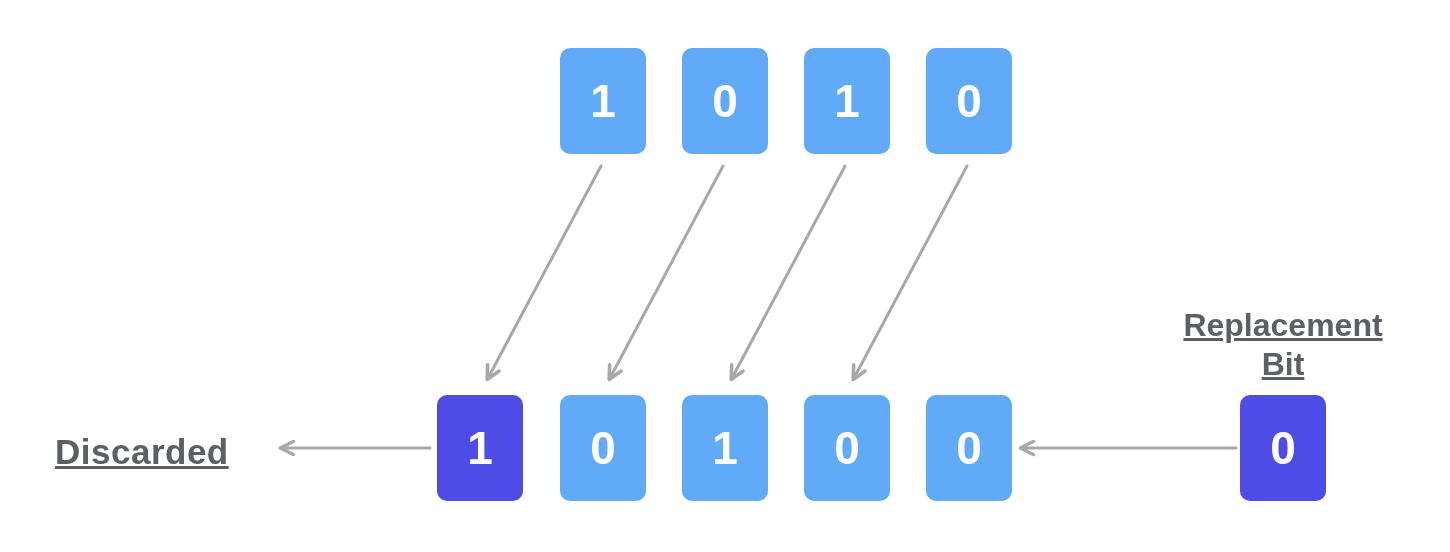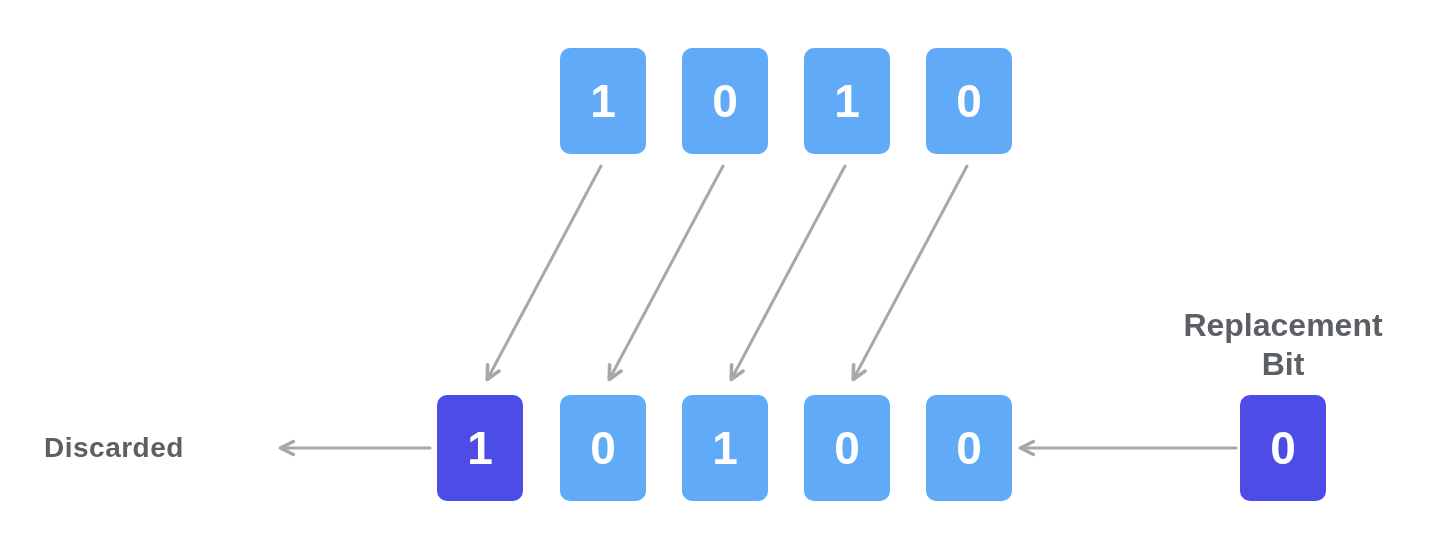--- a/index.html
+++ b/index.html
@@ -47,25 +47,26 @@
   .b0 { left: 560px; top: 395px; }
   .b1 { left: 682px; top: 395px; }
   .b2 { left: 804px; top: 395px; }
   .b3 { left: 926px; top: 395px; }
   .b-repl { left: 1240px; top: 395px; }
 
   .label {
     position: absolute;
     color: var(--label-text, #5C5F63);
     font-weight: 700;
+    text-decoration: underline;
   }
   .label-discarded {
-    left: 44px;
+    left: 55px;
     top: 432px;
-    font-size: 28px;
+    font-size: 35px;
     letter-spacing: 0.5px;
   }
   .label-replacement {
     left: 1160px;
     top: 306px;
     width: 246px;
     text-align: center;
     font-size: 32px;
     line-height: 1.22;
   }

